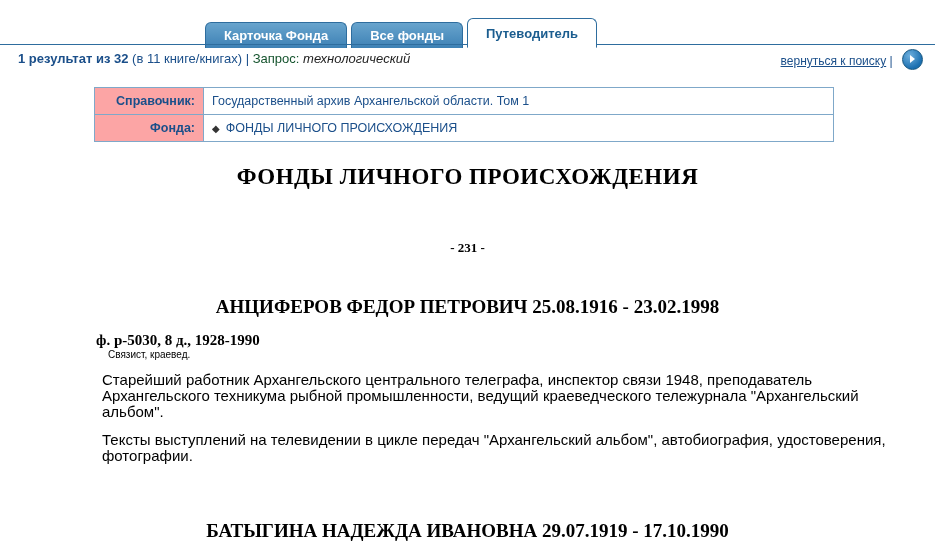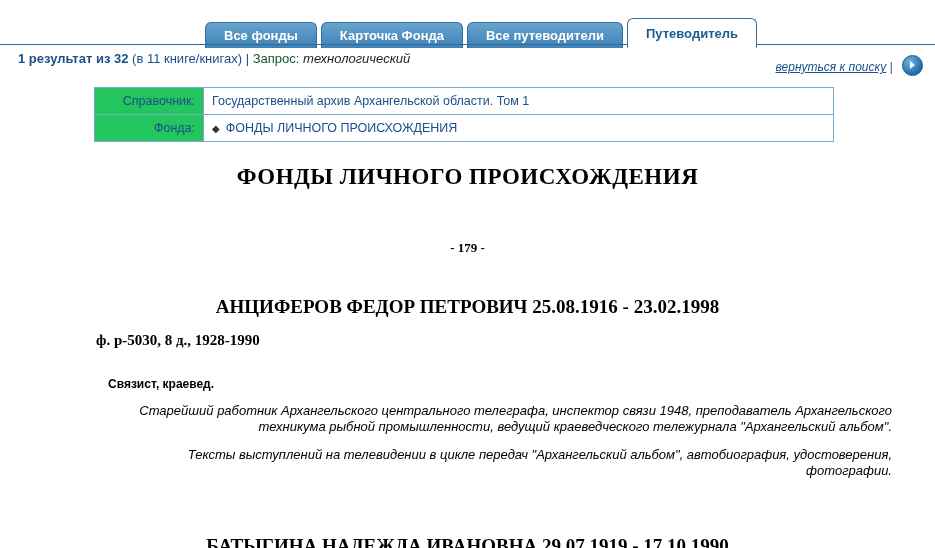--- a/index.html
+++ b/index.html
@@ -76,24 +76,23 @@
     font-weight: normal;
   }
   .infoleft .query-val {
     color: #222222;
     font-weight: normal;
     font-style: italic;
   }
   .inforight {
     position: absolute;
     right: 12px;
-    top: 12px;
+    top: 6px;
     font-size: 12px;
     color: #1b4f8a;
-    font-style: italic;
   }
   .inforight a {
     color: #1b4f8a;
     text-decoration: underline;
     cursor: pointer;
   }
   .arrow-btn {
     display: inline-block;
     vertical-align: middle;
     width: 19px;
@@ -118,23 +117,23 @@
     font-size: 12.5px;
   }
   .hdrtable td {
     border: 1px solid #7fa8c9;
     padding: 6px 8px;
     vertical-align: middle;
   }
   .hdr-label {
     width: 92px;
     text-align: right;
-    background: #22c55e;
-    color: #1b4f8a;
-    font-weight: normal;
+    background: #fca5a5;
+    color: #1b4f8a;
+    font-weight: bold;
     white-space: nowrap;
   }
   .hdr-val {
     color: #1b4f8a;
   }
   .bullet { color:#333; margin-right:6px; font-size:10px; }
 
   
   .doc {
     padding: 0 18px;
@@ -164,44 +163,42 @@
     margin: 40px 0 0 0;
   }
   .entry-fond {
     font-family: "Liberation Serif", serif;
     font-size: 15px;
     font-weight: bold;
     margin: 14px 0 0 78px;
   }
   .entry-role {
     font-family: "Liberation Sans", sans-serif;
-    font-size: 12px;
-    font-weight: bold;
-    margin: 28px 0 0 90px;
+    font-size: 10px;
+    font-weight: normal;
+    margin: 0 0 0 90px;
   }
   .entry-par {
-    font-size: 13px;
+    font-size: 15px;
     line-height: 16px;
     margin: 12px 0 0 84px;
     max-width: 790px;
-    text-align: right;
-    font-style: italic;
+    text-align: left;
   }
   .entry-title.second { margin-top: 56px; }
 </style>
 </head>
 <body>
 
 <div id="page">
 
   <div class="tabbar">
     <div class="tabs">
+      <div class="tab">Карточка Фонда</div>
       <div class="tab">Все фонды</div>
-      <div class="tab">Карточка Фонда</div>
-      <div class="tab">Все путеводители</div>
       <div class="tab active">Путеводитель</div>
     </div>
   </div>
 
   <div class="inforow">
     <div class="infoleft">
       <b>1 результат из 32</b>
       <span>(в 11 книге/книгах)</span>
       <span>|</span>
       <span class="query-label">Запрос:</span>
@@ -228,21 +225,21 @@
       <td class="hdr-label">Фонда:</td>
       <td class="hdr-val">
         <span class="bullet">◆</span><span>ФОНДЫ ЛИЧНОГО ПРОИСХОЖДЕНИЯ</span>
       </td>
     </tr>
   </tbody>
     </table>
 
   <div class="doc">
     <div class="doc-title">ФОНДЫ ЛИЧНОГО ПРОИСХОЖДЕНИЯ</div>
-    <div class="page-num">- 179 -</div>
+    <div class="page-num">- 231 -</div>
 
     <div class="entry-title">АНЦИФЕРОВ ФЕДОР ПЕТРОВИЧ 25.08.1916 - 23.02.1998</div>
     <div class="entry-fond">ф. р-5030, 8 д., 1928-1990</div>
     <div class="entry-role">Связист, краевед.</div>
     <div class="entry-par">Старейший работник Архангельского центрального телеграфа, инспектор связи 1948, преподаватель Архангельского техникума рыбной промышленности, ведущий краеведческого тележурнала "Архангельский альбом".</div>
     <div class="entry-par">Тексты выступлений на телевидении в цикле передач "Архангельский альбом", автобиография, удостоверения, фотографии.</div>
 
     <div class="entry-title second">БАТЫГИНА НАДЕЖДА ИВАНОВНА 29.07.1919 - 17.10.1990</div>
     <div class="entry-fond">ф. р-5953, 18 д., 1937-1990</div>
 

